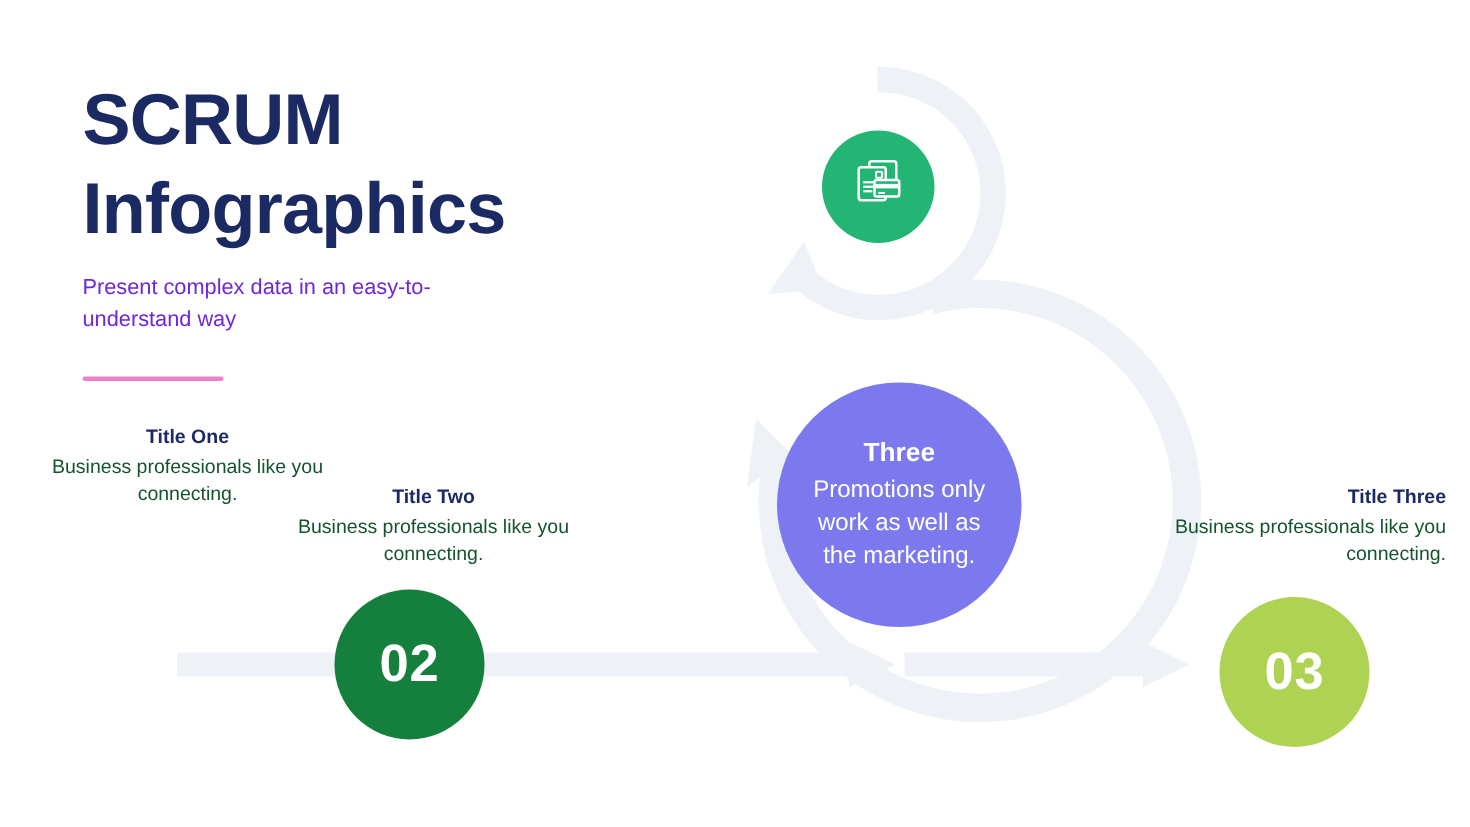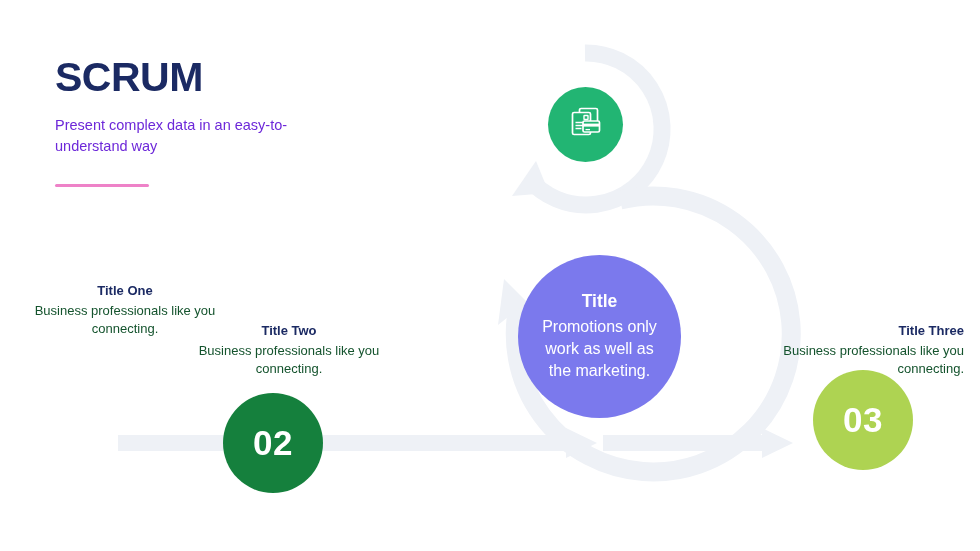--- a/index.html
+++ b/index.html
@@ -11,21 +11,21 @@
   }
   #slide {
     position: relative;
     width: 980px; height: 551px;
     background: #ffffff;
   }
 
   
   #title-block { position: absolute; left: 55px; top: 52px; width: 330px; }
   #main-title {
-    font-size: 41px;
+    font-size: 48px;
     font-weight: bold;
     line-height: 1.22;
     color: #1b2a63;
     letter-spacing: -0.5px;
   }
   #main-title .line { display: block; }
   #subtitle {
     margin-top: 13px;
     font-size: 14.5px;
     line-height: 1.42;
@@ -98,21 +98,21 @@
     width: 100px; height: 100px;
     border-radius: 50%;
     display: flex; align-items: center; justify-content: center;
     color: #ffffff;
     font-size: 35px;
     font-weight: bold;
     letter-spacing: 0.5px;
   }
   #num-circle-1 { left: 62px;  top: 393px; background: #e87ad4; }
   #num-circle-2 { left: 223px; top: 393px; background: #15803d; }
-  #num-circle-3 { left: 813px; top: 370px; background: #aed352; }
+  #num-circle-3 { left: 813px; top: 398px; background: #aed352; }
 </style>
 </head>
 <body>
 
 <div id="slide">
 
   <svg id="rings" viewBox="0 0 980 551" xmlns="http://www.w3.org/2000/svg">
 
     <g>
       <path d="M 585,53 A 76,76 0 1 1 528,178" fill="none" stroke="#eef1f6" stroke-width="17" stroke-linecap="butt"></path>
@@ -135,20 +135,21 @@
 
     <g>
       <rect x="603" y="435" width="164" height="16" fill="#eef1f6"></rect>
       <polygon points="762,428 793,443 762,458" fill="#eef1f6"></polygon>
     </g>
   </svg>
 
   <div id="title-block">
     <h1 id="main-title">
       <span class="line">SCRUM</span>
+      <span class="line">Infographics</span>
     </h1>
     <p id="subtitle">Present complex data in an easy-to-understand way</p>
     <div id="accent-rule"></div>
   </div>
 
   <div id="icon-circle">
     <span>
       <svg width="40" height="40" viewBox="0 0 40 40" xmlns="http://www.w3.org/2000/svg">
 
         <rect x="13.5" y="5.5" width="18" height="22" rx="1.6" fill="none" stroke="#ffffff" stroke-width="1.7"></rect>
@@ -162,21 +163,21 @@
         <line x1="9.5" y1="25.5" x2="15.5" y2="25.5" stroke="#ffffff" stroke-width="1.5"></line>
 
         <rect x="17" y="18" width="16.5" height="11" rx="1.5" fill="#22b573" stroke="#ffffff" stroke-width="1.7"></rect>
         <rect x="17" y="20.6" width="16.5" height="3" fill="#ffffff"></rect>
         <line x1="19.5" y1="26.6" x2="24" y2="26.6" stroke="#ffffff" stroke-width="1.3"></line>
       </svg>
     </span>
   </div>
 
   <div id="focus-circle">
-    <div id="focus-heading">Title</div>
+    <div id="focus-heading">Three</div>
     <div id="focus-body">Promotions only work as well as the marketing.</div>
   </div>
 
   <div class="step-text" id="step-text-1">
     <div class="step-title">Title One</div>
     <div class="step-desc">Business professionals like you connecting.</div>
   </div>
 
   <div class="step-text" id="step-text-2">
     <div class="step-title">Title Two</div>

